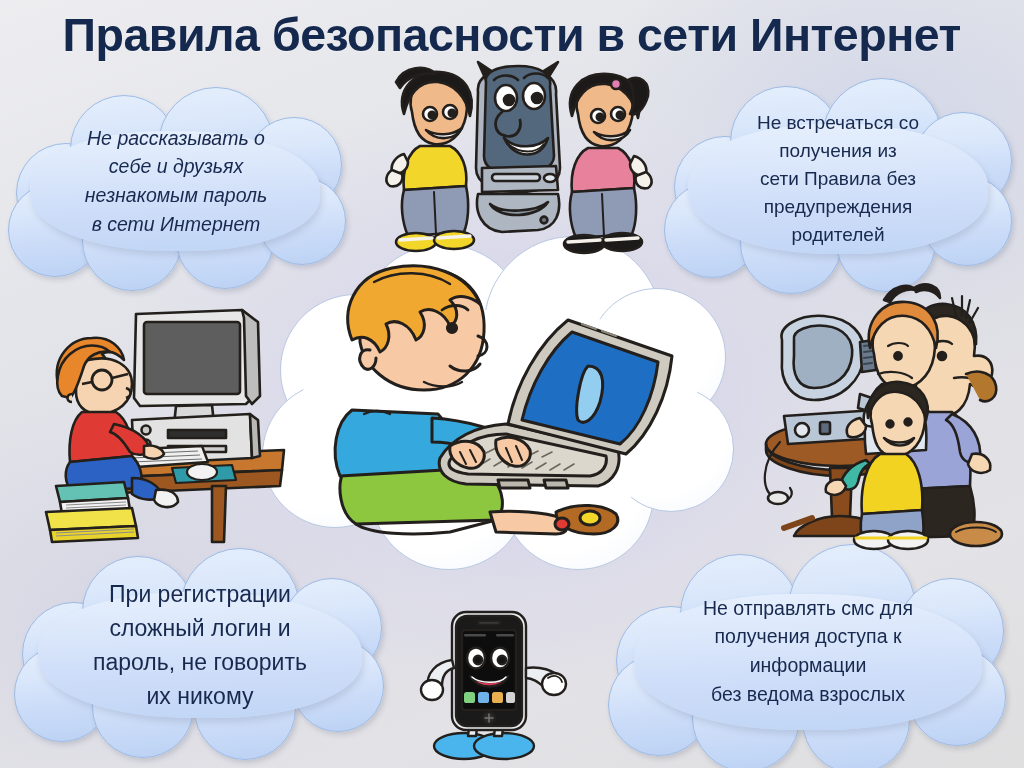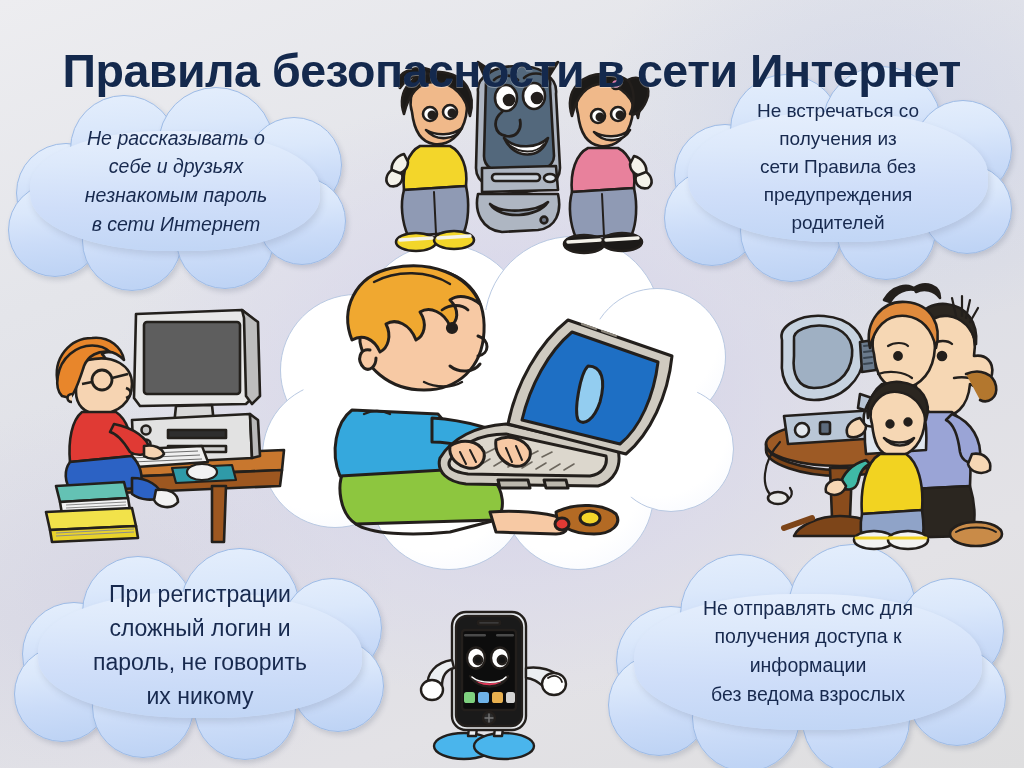--- a/index.html
+++ b/index.html
@@ -15,21 +15,20 @@
       radial-gradient(ellipse 560px 420px at 50% 52%, rgba(205,200,235,.70) 0%, rgba(216,214,236,.45) 45%, rgba(228,228,235,0) 72%),
       radial-gradient(ellipse 420px 300px at 86% 16%, rgba(198,206,232,.55) 0%, rgba(225,228,238,0) 70%),
       radial-gradient(ellipse 380px 280px at 12% 78%, rgba(206,203,228,.42) 0%, rgba(228,228,234,0) 72%),
       linear-gradient(160deg,#ededf0 0%,#e4e5ea 28%,#dedfe6 55%,#e3e2e6 78%,#dededf 100%);
   }
   
   #title-bar{
     position:absolute;left:0;top:0;width:1024px;height:68px;
     display:flex;align-items:center;justify-content:center;
     z-index:40;
-    margin-top:36px;
   }
   #title-bar .title-text{
     font-family:"Liberation Sans","DejaVu Sans",sans-serif;
     font-weight:bold;font-size:47px;line-height:1;
     letter-spacing:-.5px;
     color:#14294d;
     white-space:nowrap;
     transform:scaleX(.99);
     text-shadow:0 1px 0 rgba(255,255,255,.35);
   }
@@ -458,21 +457,21 @@
       <div class="body" style="left:22px; top:44px; width:290px;height:120px;"></div>
     </div>
     <div class="txt">
       <span>Не рассказывать о</span>
       <span>себе и друзьях</span>
       <span>незнакомым пароль</span>
       <span>в сети Интернет</span>
     </div>
   </div>
 
-  <div class="cloud" style="left:664px;top:66px;width:348px;height:202px;">
+  <div class="cloud" style="left:664px;top:78px;width:348px;height:202px;">
     <div class="lobes">
       <div class="lobe" style="left:10px; top:58px; width:100px;height:100px;"></div>
       <div class="lobe" style="left:66px; top:8px;  width:110px;height:110px;"></div>
       <div class="lobe" style="left:158px;top:0px;  width:118px;height:118px;"></div>
       <div class="lobe" style="left:250px;top:34px; width:96px; height:96px;"></div>
       <div class="lobe" style="left:0px;  top:104px;width:94px; height:94px;"></div>
       <div class="lobe" style="left:76px; top:114px;width:100px;height:100px;"></div>
       <div class="lobe" style="left:172px;top:114px;width:98px; height:98px;"></div>
       <div class="lobe" style="left:258px;top:98px; width:88px; height:88px;"></div>
       <div class="body" style="left:24px; top:46px; width:300px;height:130px;"></div>

